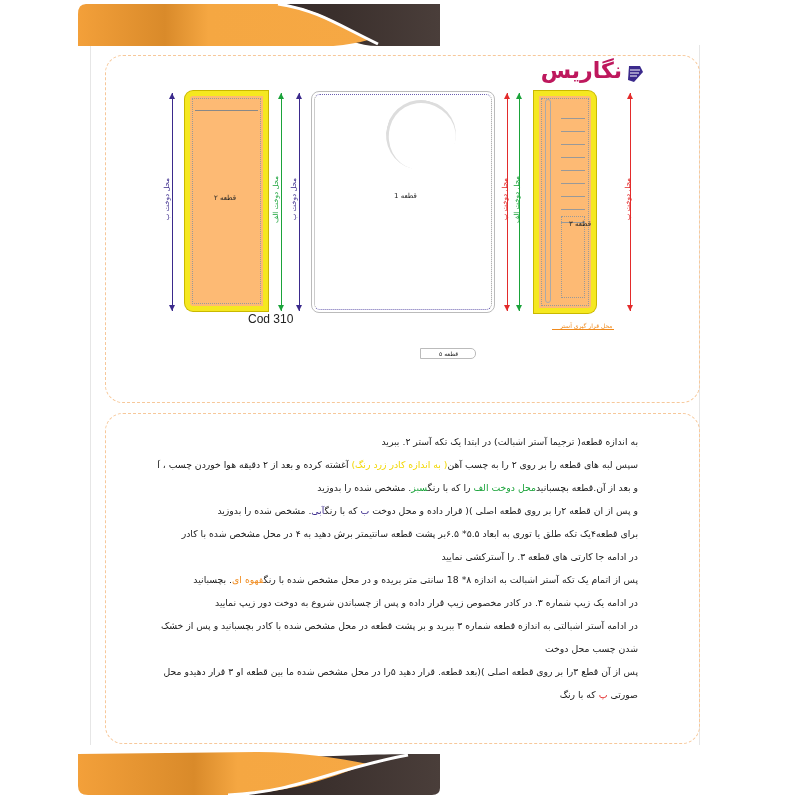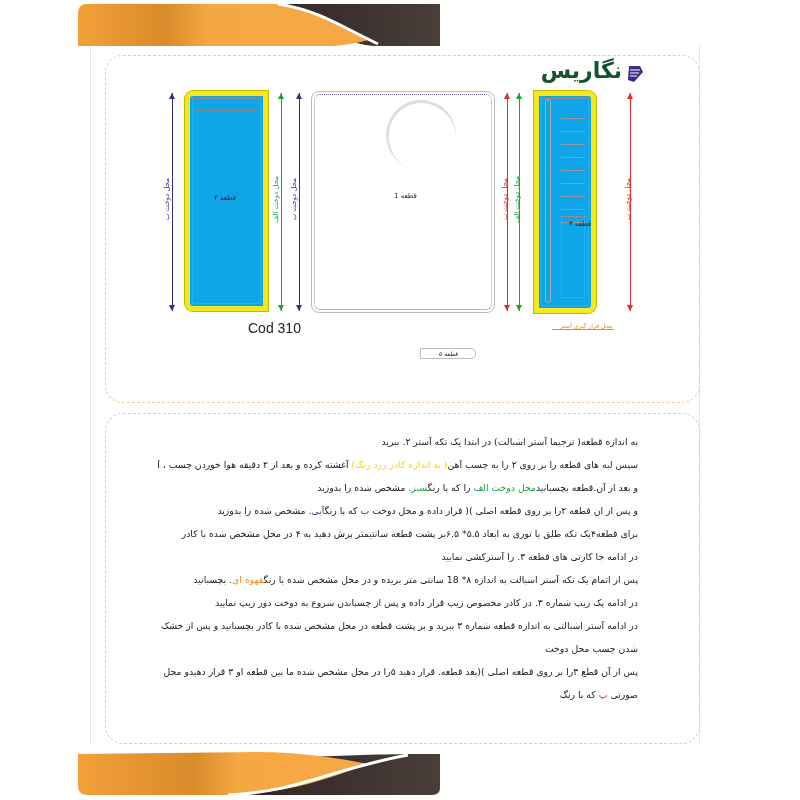--- a/index.html
+++ b/index.html
@@ -7,36 +7,36 @@
   body { position: relative; font-family: "DejaVu Sans", sans-serif; }
 
   .card { position: absolute; left: 90px; top: 5px; width: 610px; height: 790px; }
   .card-body { position: absolute; left: 0; top: 40px; width: 610px; height: 700px; border-left: 1px solid #e6e6e6; border-right: 1px solid #e6e6e6; background: #fff; }
 
   .panel { position: absolute; border: 1.5px dashed #f7c89a; border-radius: 18px; }
   .panel.diagram { left: 105px; top: 55px; width: 595px; height: 348px; }
   .panel.text { left: 105px; top: 413px; width: 595px; height: 331px; }
 
   .logo { position: absolute; left: 556px; top: 58px; width: 90px; height: 32px; }
-  .logo-text { position: absolute; right: 24px; top: 0; color: #14532d; font-family: "DejaVu Sans", sans-serif; font-weight: bold; font-size: 22px; direction: rtl; letter-spacing: -1px; }
+  .logo-text { position: absolute; right: 24px; top: 0; color: #be185d; font-family: "DejaVu Sans", sans-serif; font-weight: bold; font-size: 22px; direction: rtl; letter-spacing: -1px; }
   .logo-icon { position: absolute; right: 0; top: 6px; width: 20px; height: 22px; }
 
   
   .piece { position: absolute; }
-  .yellow-frame { border: 5px solid #f5e820; background: #0ea5e9; box-shadow: 0 0 0 1px #c9b800; text-align: center; }
+  .yellow-frame { border: 5px solid #f5e820; background: #fdba74; box-shadow: 0 0 0 1px #c9b800; text-align: center; }
   .stitch { position: absolute; inset: 2px; border: 1px dotted #9a9a9a; }
   .piece-label { position: absolute; font-size: 7px; color: #222; direction: rtl; white-space: nowrap; }
 
   .vline { position: absolute; width: 1px; }
   .arrow-up, .arrow-down { position: absolute; width: 0; height: 0; border-left: 3px solid transparent; border-right: 3px solid transparent; }
   .arrow-up { border-bottom: 6px solid; }
   .arrow-down { border-top: 6px solid; }
   .dim-label { position: absolute; font-size: 7px; writing-mode: vertical-rl; transform: rotate(180deg); white-space: nowrap; direction: rtl; }
 
-  .code-label { position: absolute; left: 248px; top: 320px; font-size: 14px; color: #222; font-family: "Liberation Sans", sans-serif; }
+  .code-label { position: absolute; left: 248px; top: 312px; font-size: 12px; color: #222; font-family: "Liberation Sans", sans-serif; }
 
   .instructions { position: absolute; left: 158px; top: 430px; width: 480px; direction: rtl; text-align: right; font-size: 9.3px; line-height: 23px; color: #1a1a1a; font-family: "DejaVu Sans", sans-serif; }
   .instructions .line { white-space: nowrap; overflow: hidden; }
   .hl-yellow { color: #f2d700; }
   .hl-green { color: #1aa33a; }
   .hl-blue { color: #3b2a8c; margin-top: 8px; }
   .hl-pink { color: #e8328e; }
   .hl-orange { color: #f08a1c; }
   .hl-red { color: #e32b2b; }
 </style>

